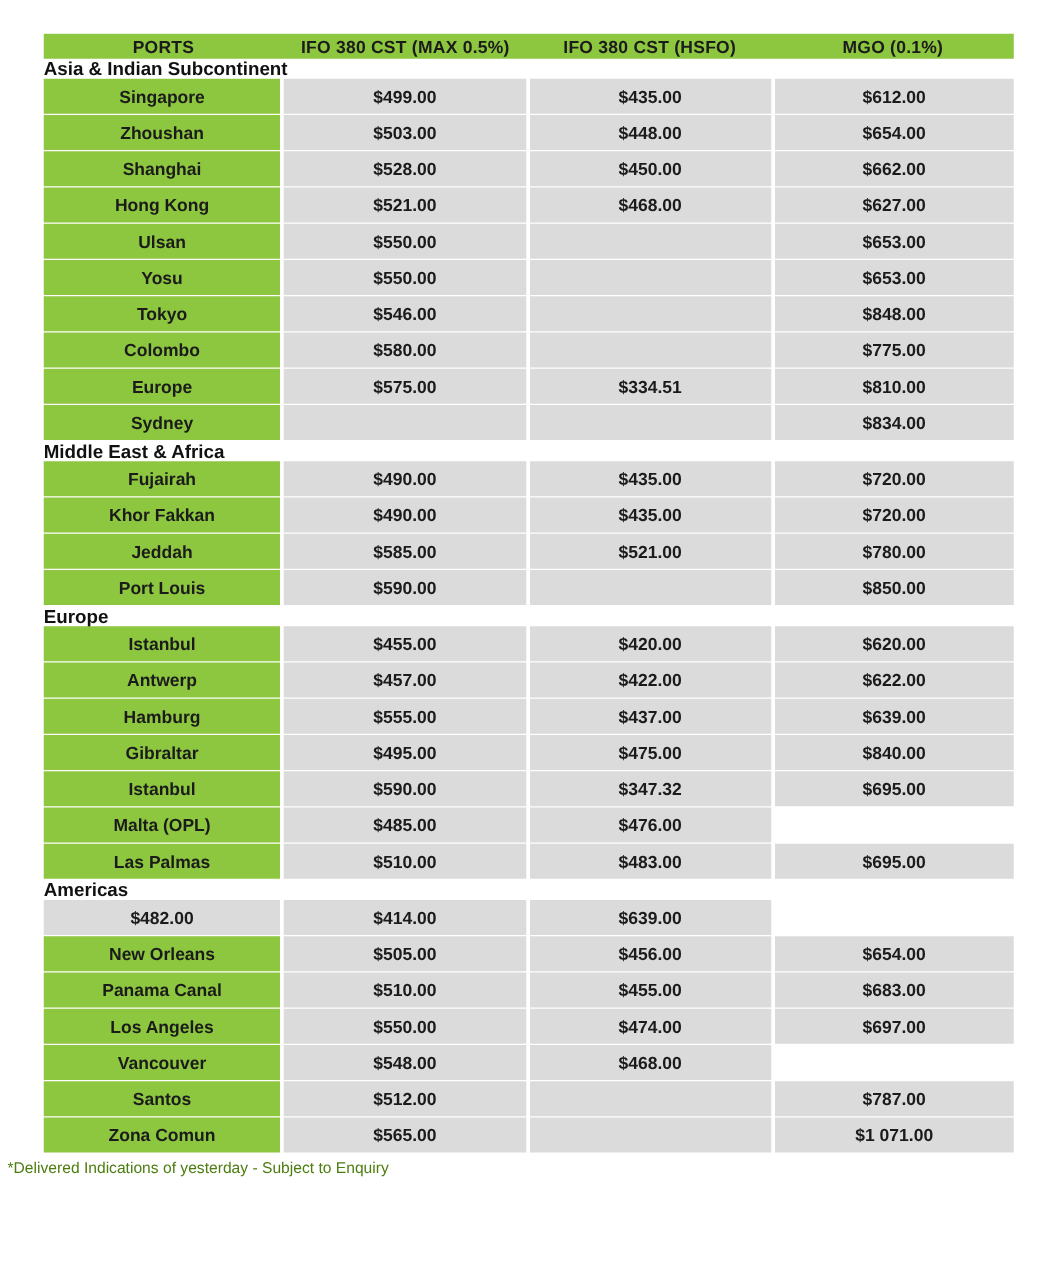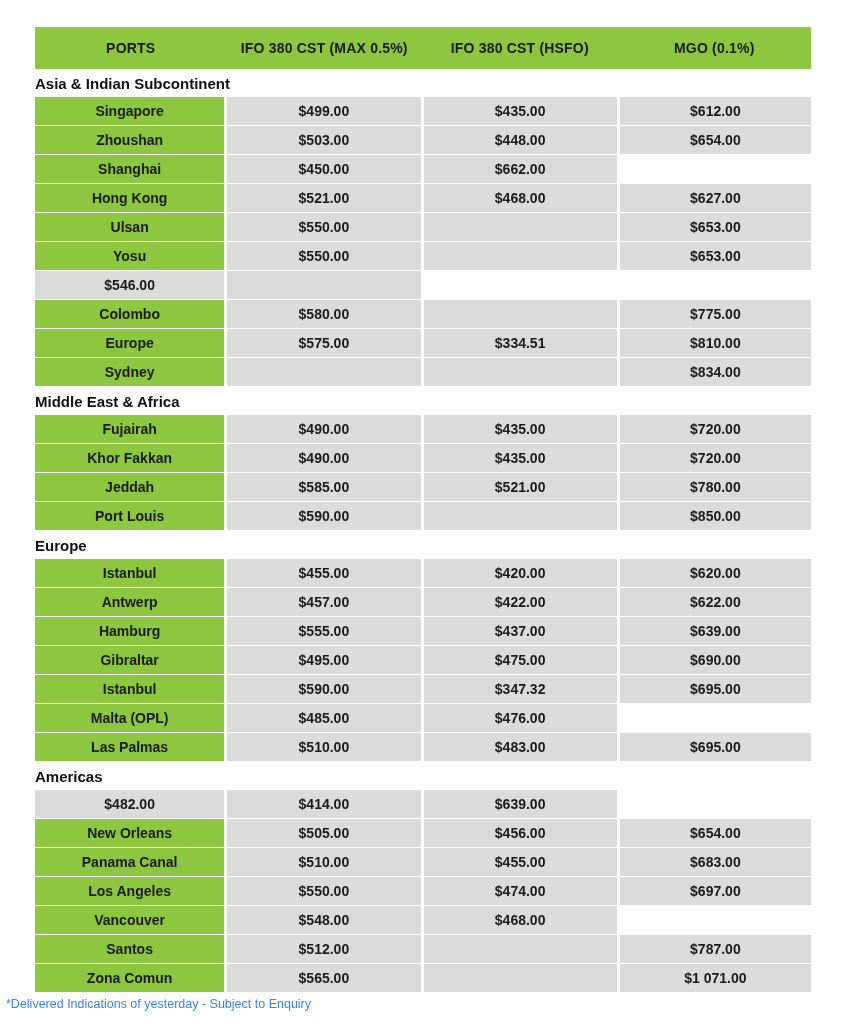--- a/index.html
+++ b/index.html
@@ -23,34 +23,34 @@
   .page {
     padding: 27px 35px 0 35px;
   }
   .price-table {
     width: 776px;
   }
   
   .table-header {
     display: grid;
     grid-template-columns: 190fr 194fr 194fr 192fr;
-    height: 42px;
+    height: 20px;
     background: var(--green);
     align-items: center;
   }
   .table-header .hcell {
     text-align: center;
     font-weight: 700;
     font-size: 14px;
     letter-spacing: 0.2px;
     white-space: nowrap;
   }
   
   .section-label {
-    height: 28px;
+    height: 16px;
     display: flex;
     align-items: center;
     font-weight: 700;
     font-size: 15px;
     color: #111;
   }
   
   .row {
     display: grid;
     grid-template-columns: 190fr 194fr 194fr 192fr;
@@ -70,21 +70,21 @@
     background: var(--green);
   }
   .cell.val {
     background: var(--gray);
   }
   .footnote {
     margin-top: 5px;
     margin-left: -29px; 
     font-size: 12.5px;
     font-weight: 400;
-    color: #3b82f6;
+    color: #4d7c0f;
   }
 </style>
 </head>
 <body>
 
 <div class="page">
   <div class="price-table">
 
     <div class="table-header">
       <div class="hcell">PORTS</div>
@@ -102,20 +102,21 @@
           <div class="cell val">$612.00</div>
         </div>
         <div class="row">
           <div class="cell port">Zhoushan</div>
           <div class="cell val">$503.00</div>
           <div class="cell val">$448.00</div>
           <div class="cell val">$654.00</div>
         </div>
         <div class="row">
           <div class="cell port">Shanghai</div>
+          <div class="cell val">$528.00</div>
           <div class="cell val">$450.00</div>
           <div class="cell val">$662.00</div>
         </div>
         <div class="row">
           <div class="cell port">Hong Kong</div>
           <div class="cell val">$521.00</div>
           <div class="cell val">$468.00</div>
           <div class="cell val">$627.00</div>
         </div>
         <div class="row">
@@ -124,22 +125,24 @@
           <div class="cell val"></div>
           <div class="cell val">$653.00</div>
         </div>
         <div class="row">
           <div class="cell port">Yosu</div>
           <div class="cell val">$550.00</div>
           <div class="cell val"></div>
           <div class="cell val">$653.00</div>
         </div>
         <div class="row">
+          <div class="cell port">Tokyo</div>
           <div class="cell val">$546.00</div>
           <div class="cell val"></div>
+          <div class="cell val">$848.00</div>
         </div>
         <div class="row">
           <div class="cell port">Colombo</div>
           <div class="cell val">$580.00</div>
           <div class="cell val"></div>
           <div class="cell val">$775.00</div>
         </div>
         <div class="row">
           <div class="cell port">Europe</div>
           <div class="cell val">$575.00</div>
@@ -193,21 +196,21 @@
         <div class="row">
           <div class="cell port">Hamburg</div>
           <div class="cell val">$555.00</div>
           <div class="cell val">$437.00</div>
           <div class="cell val">$639.00</div>
         </div>
         <div class="row">
           <div class="cell port">Gibraltar</div>
           <div class="cell val">$495.00</div>
           <div class="cell val">$475.00</div>
-          <div class="cell val">$690.00</div>
+          <div class="cell val">$840.00</div>
         </div>
         <div class="row">
           <div class="cell port">Istanbul</div>
           <div class="cell val">$590.00</div>
           <div class="cell val">$347.32</div>
           <div class="cell val">$695.00</div>
         </div>
         <div class="row">
           <div class="cell port">Malta (OPL)</div>
           <div class="cell val">$485.00</div>

